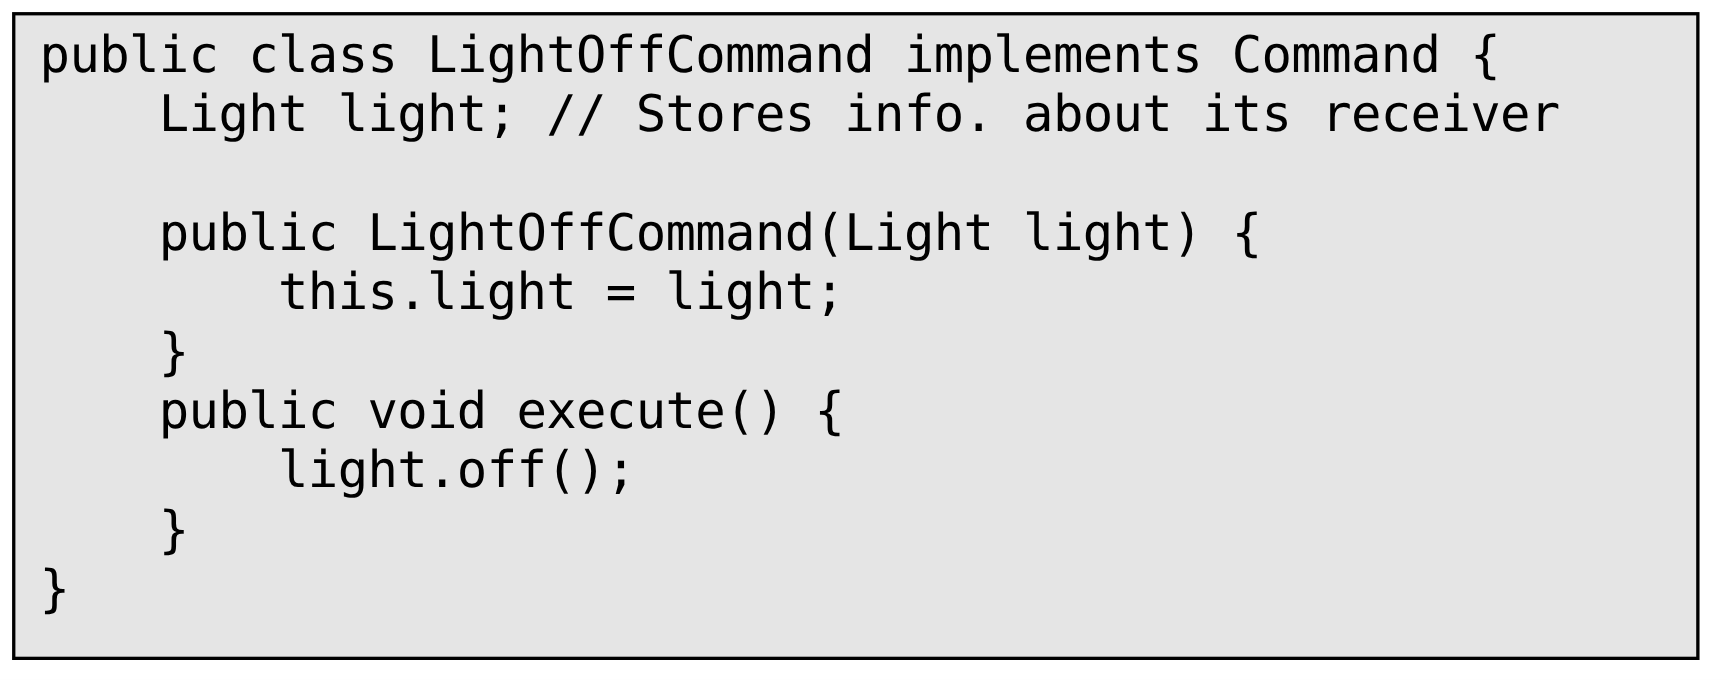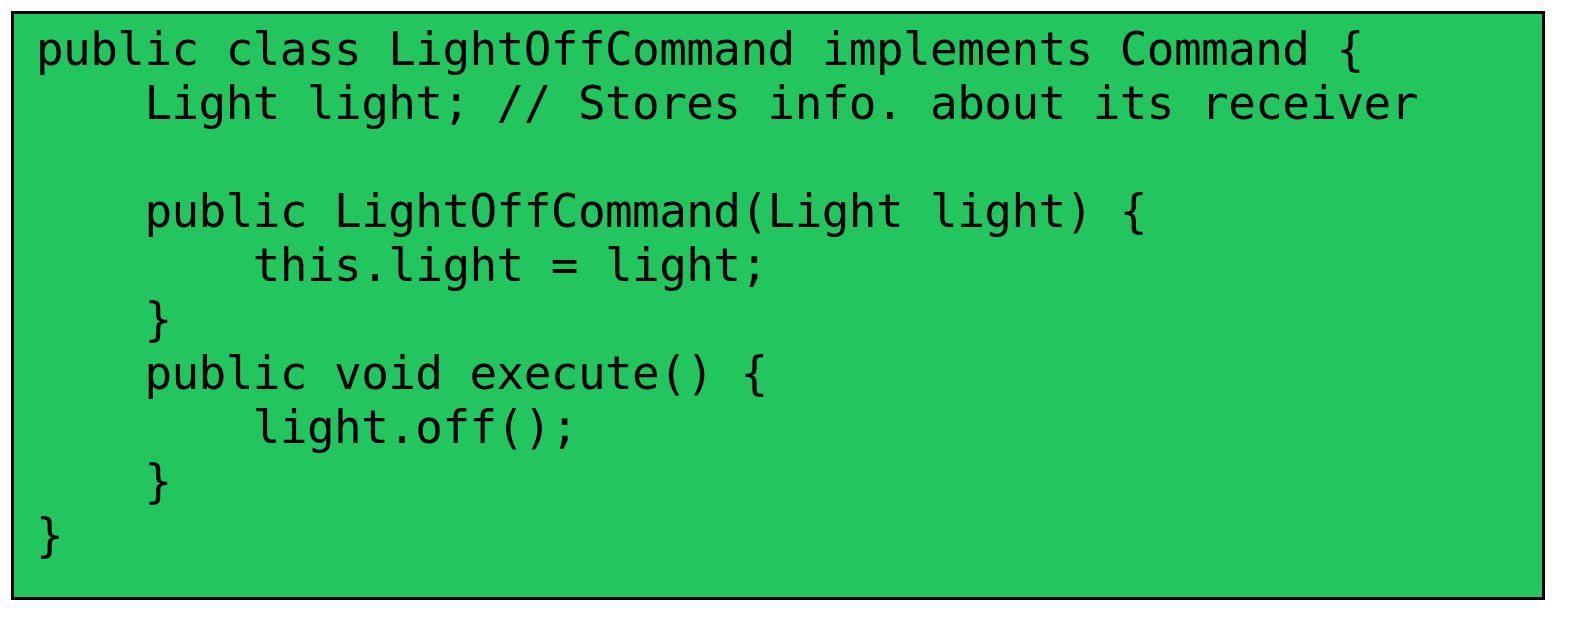--- a/index.html
+++ b/index.html
@@ -51,15 +51,15 @@
     white-space: pre;
   }
 
   .code-line.blank {
     
   }
 </style>
 </head>
 <body>
 
-<div id="code-panel" style="background: #22c55e; border-color: rgb(0, 0, 0);">
+<div id="code-panel" style="background: #e5e5e5; border-color: rgb(0, 0, 0);">
   <pre id="code-listing" style="color: rgb(0, 0, 0);"><span class="code-line">public class LightOffCommand implements Command {</span><span class="code-line">    Light light; // Stores info. about its receiver</span><span class="code-line blank"></span><span class="code-line">    public LightOffCommand(Light light) {</span><span class="code-line">        this.light = light;</span><span class="code-line">    }</span><span class="code-line">    public void execute() {</span><span class="code-line">        light.off();</span><span class="code-line">    }</span><span class="code-line">}</span></pre>
 </div>
 
 </body></html>

